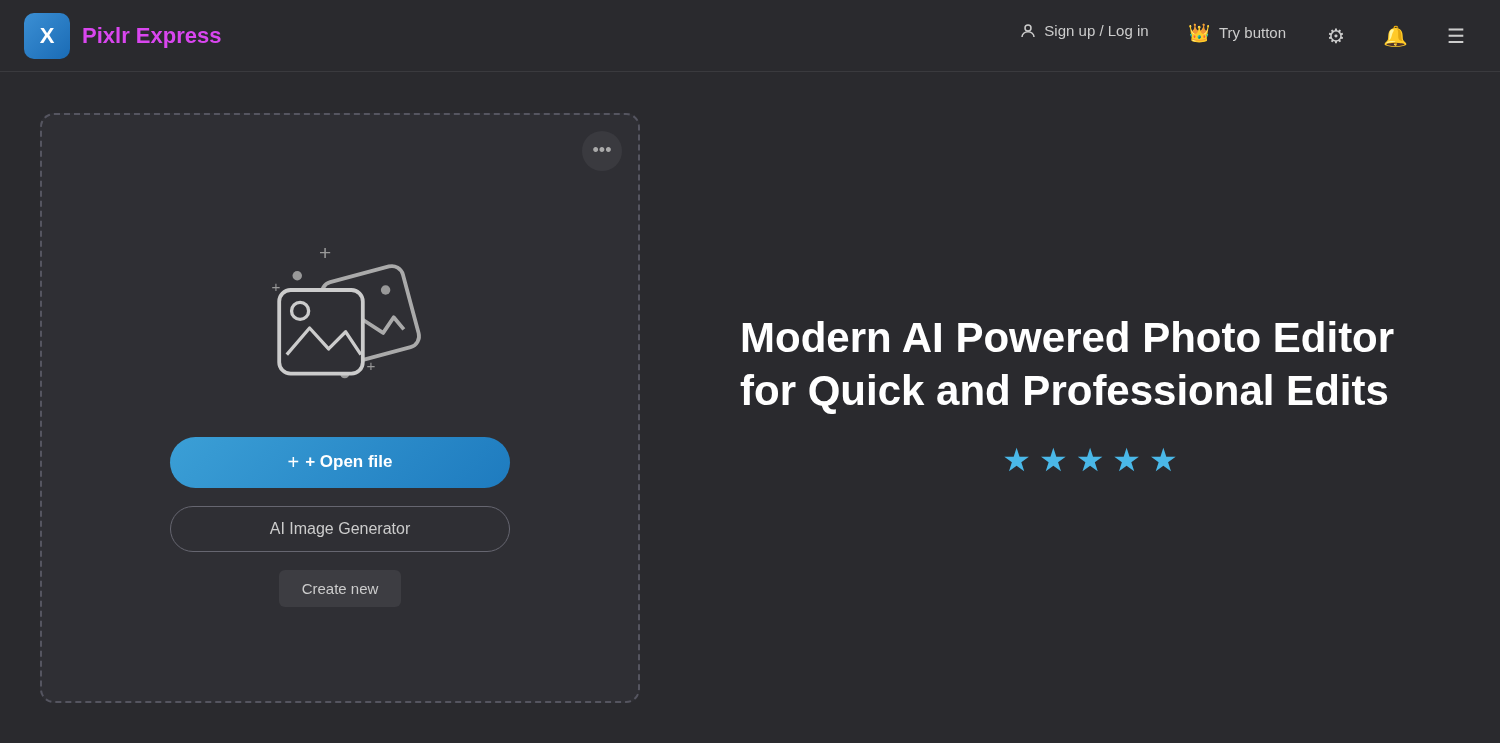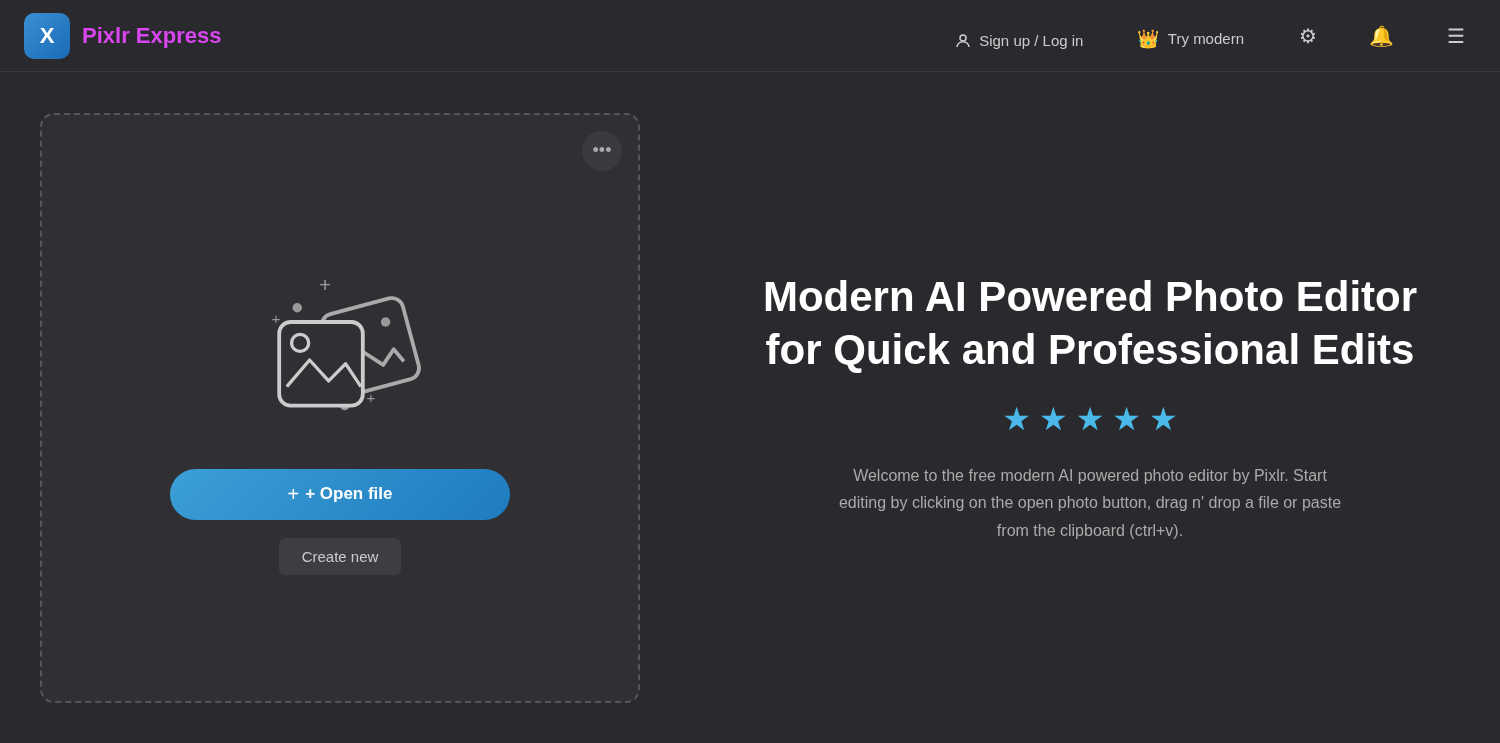--- a/index.html
+++ b/index.html
@@ -44,22 +44,22 @@
     }
 
     .app-title {
       font-size: 22px;
       font-weight: 600;
       color: #d946ef;
     }
 
     .header-right {
       display: flex;
-      align-items: flex-end;
-      gap: 34px;
+      align-items: flex-start;
+      gap: 20px;
     }
 
     .header-btn {
       display: flex;
       align-items: center;
       gap: 7px;
       cursor: pointer;
       color: #cccccc;
       font-size: 15px;
       background: none;
@@ -200,21 +200,21 @@
     }
 
     
     .right-panel {
       flex: 1;
       display: flex;
       flex-direction: column;
       align-items: center;
       justify-content: center;
       padding: 40px 60px;
-      text-align: center;
+      text-align: left;
     }
 
     .hero-title {
       font-size: 42px;
       font-weight: 700;
       line-height: 1.25;
       color: #ffffff;
       margin-bottom: 24px;
       max-width: 700px;
     }
@@ -251,21 +251,21 @@
   <div class="header-right">
     <button class="header-btn">
       <svg width="18" height="18" viewBox="0 0 24 24" fill="none" stroke="#ccc" stroke-width="2">
         <circle cx="12" cy="8" r="4"></circle>
         <path d="M4 20c0-4 3.6-7 8-7s8 3 8 7"></path>
       </svg>
       <span>Sign up / Log in</span>
     </button>
     <button class="premium-btn">
       <span class="crown-icon">👑</span>
-      <span>Try modern</span>
+      <span>Try button</span>
     </button>
     <button class="header-icon-btn">
       <span>⚙</span>
     </button>
     <button class="header-icon-btn">
       <span>🔔</span>
     </button>
     <button class="header-icon-btn">
       <span>☰</span>
     </button>
@@ -304,35 +304,37 @@
 
           <polyline points="44,148 68,120 88,142 106,124 122,148" stroke="#cccccc" stroke-width="3.5" fill="none" stroke-linejoin="round"></polyline>
         </svg>
       </div>
 
       <button class="open-image-btn">
         <span style="font-size:20px; font-weight:300;">+</span>
         <span style="margin-left:-4px;">+ Open file</span>
       </button>
 
+      <button class="ai-generator-btn">
+        <span>AI Image Generator</span>
+      </button>
 
       <button class="create-new-btn">
         <span>Create new</span>
       </button>
 
     </div>
   </div>
 
   <div class="right-panel">
     <h1 class="hero-title">Modern AI Powered Photo Editor for Quick and Professional Edits</h1>
 
     <div class="stars-row">
       <span class="star">★</span>
       <span class="star">★</span>
       <span class="star">★</span>
       <span class="star">★</span>
       <span class="star">★</span>
     </div>
 
-    <p class="hero-description">Welcome to the free modern AI powered photo editor by Pixlr. Start editing by clicking on the open photo button, drag n' drop a file or paste from the clipboard (ctrl+v).</p>
   </div>
 
 </main>
 
 </body></html>

